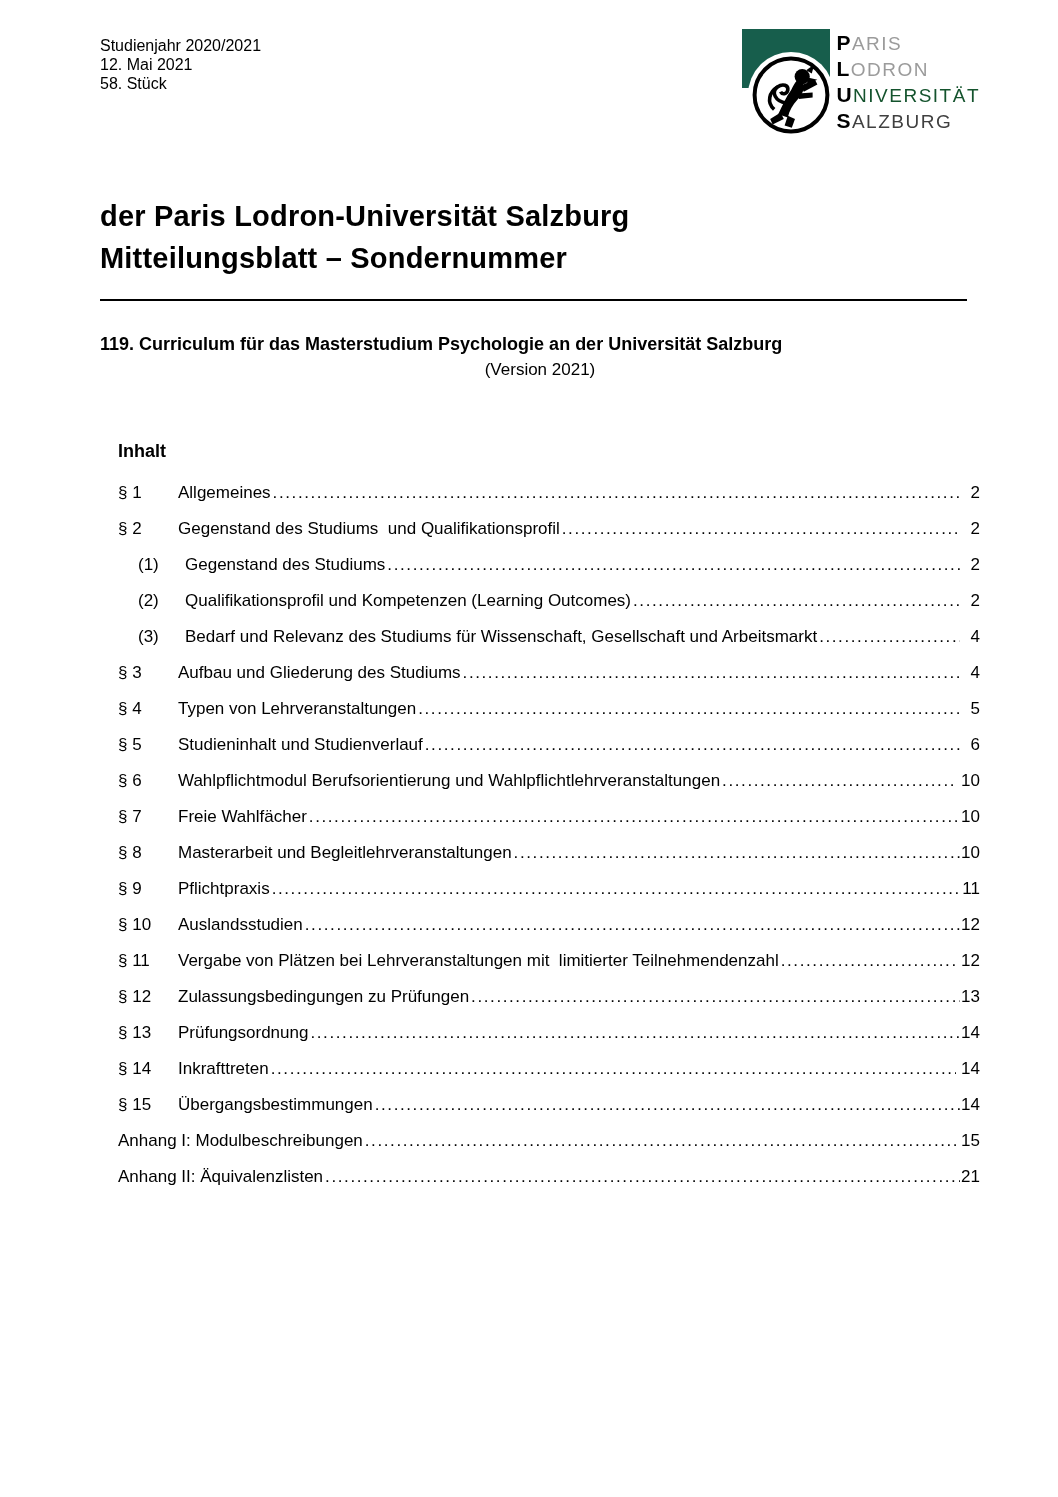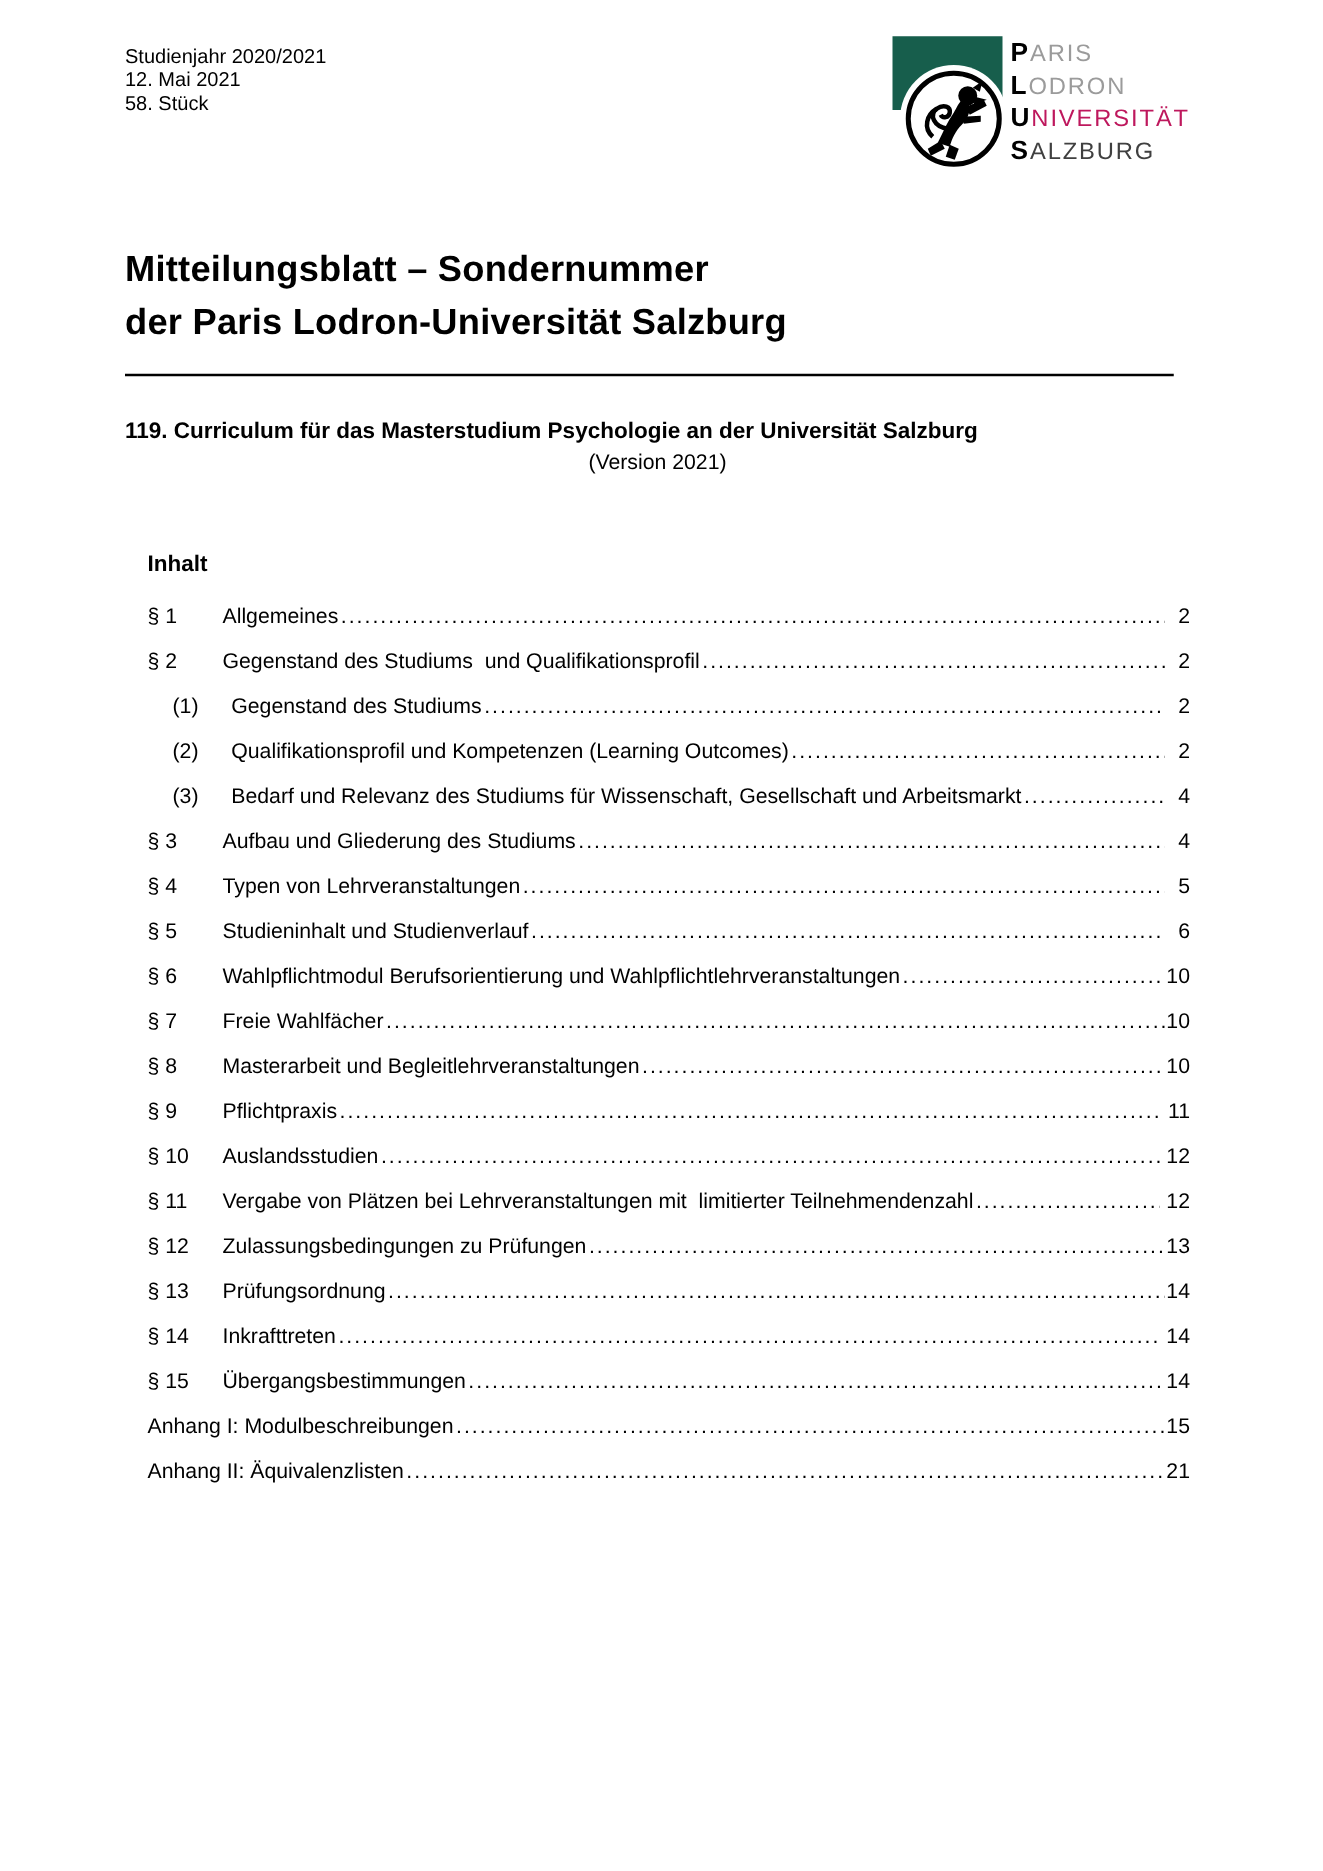--- a/index.html
+++ b/index.html
@@ -1,20 +1,20 @@
 <!DOCTYPE html>
 <html lang="de"><head>
 <meta charset="utf-8">
 <style>
   html,body { margin:0; padding:0; }
   body {
     width:1058px; height:1497px; background:#ffffff; color:#000;
     font-family:"Liberation Sans", sans-serif; overflow:hidden;
   }
-  .page { box-sizing:border-box; width:1058px; height:1256px; padding:36px 106px 0 100px; }
+  .page { box-sizing:border-box; width:1058px; height:1256px; padding:36px 78px 0 100px; }
 
   
   .header { display:flex; justify-content:space-between; align-items:flex-start; }
   .issue { font-size:16px; line-height:19px; }
   .logo { display:flex; margin-top:-7px; }
   .logo-mark { position:relative; width:94px; height:112px; flex:none; }
   .logo-green { position:absolute; left:0; top:0; width:88px; height:59px; }
   .logo-crest {
     position:absolute; left:9px; top:26px; width:80px; height:80px;
     border-radius:50%; background:#fff; box-shadow:0 0 0 3px #fff;
@@ -75,29 +75,29 @@
               <path d="M37 72 L41 80 L27 87 L24 80 Z"></path>
               <path d="M44 60 C30 58 25 46 33 40 C40 35 47 38 46 44 C45 49 39 50 37 46" fill="none" stroke="#000000" stroke-width="4.5"></path>
               <path d="M33 40 C23 46 19 59 29 68" fill="none" stroke="#000000" stroke-width="4.5"></path>
             </g>
           </svg>
         </div>
       </div>
       <div class="wordmark">
         <div><span class="wm-i">P</span><span class="wm-r" style="color:#9b9b9b">ARIS</span></div>
         <div><span class="wm-i">L</span><span class="wm-r" style="color:#9b9b9b">ODRON</span></div>
-        <div><span class="wm-i">U</span><span class="wm-r" style="color:#be185d">NIVERSITÄT</span></div>
+        <div><span class="wm-i">U</span><span class="wm-r" style="color:#14532d">NIVERSITÄT</span></div>
         <div><span class="wm-i">S</span><span class="wm-r" style="color:#404040">ALZBURG</span></div>
       </div>
     </div>
   </div>
 
   <h1 class="doc-title">
+    <div>der Paris Lodron-Universität Salzburg</div>
     <div>Mitteilungsblatt – Sondernummer</div>
-    <div>der Paris Lodron-Universität Salzburg</div>
   </h1>
 
   <hr class="rule">
 
   <div class="section-head">
     <div class="section-title">119. Curriculum für das Masterstudium Psychologie an der Universität Salzburg</div>
     <div class="section-version">(Version 2021)</div>
   </div>
 
   <div class="toc">

